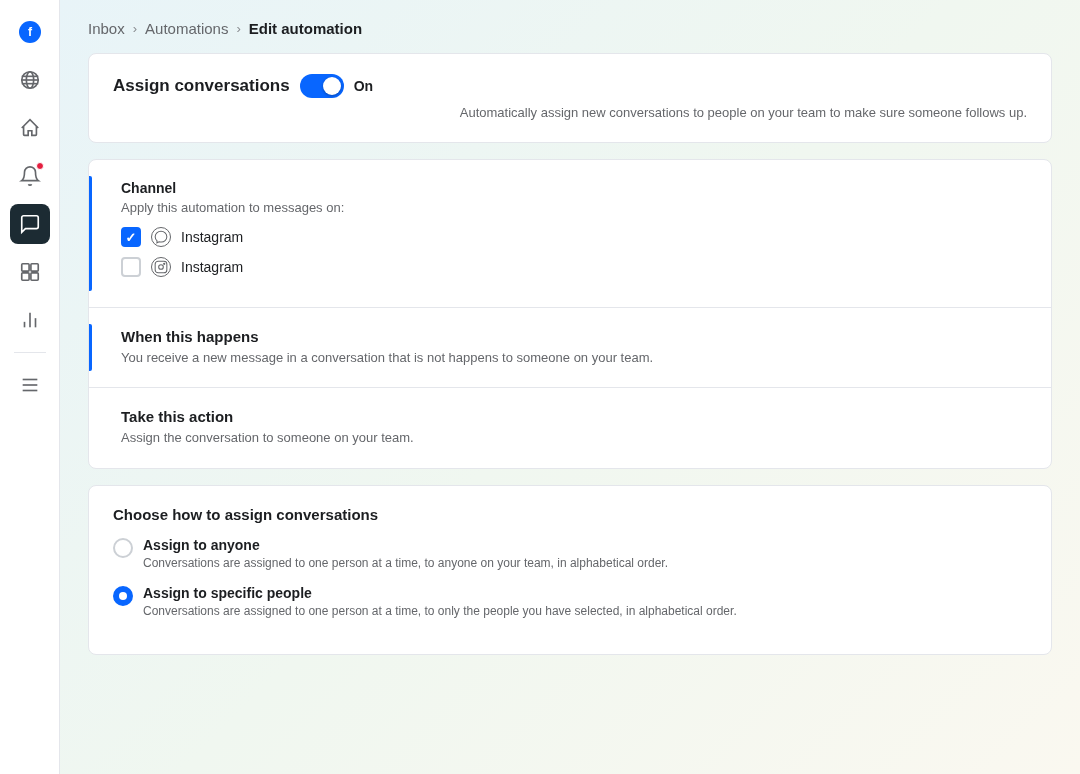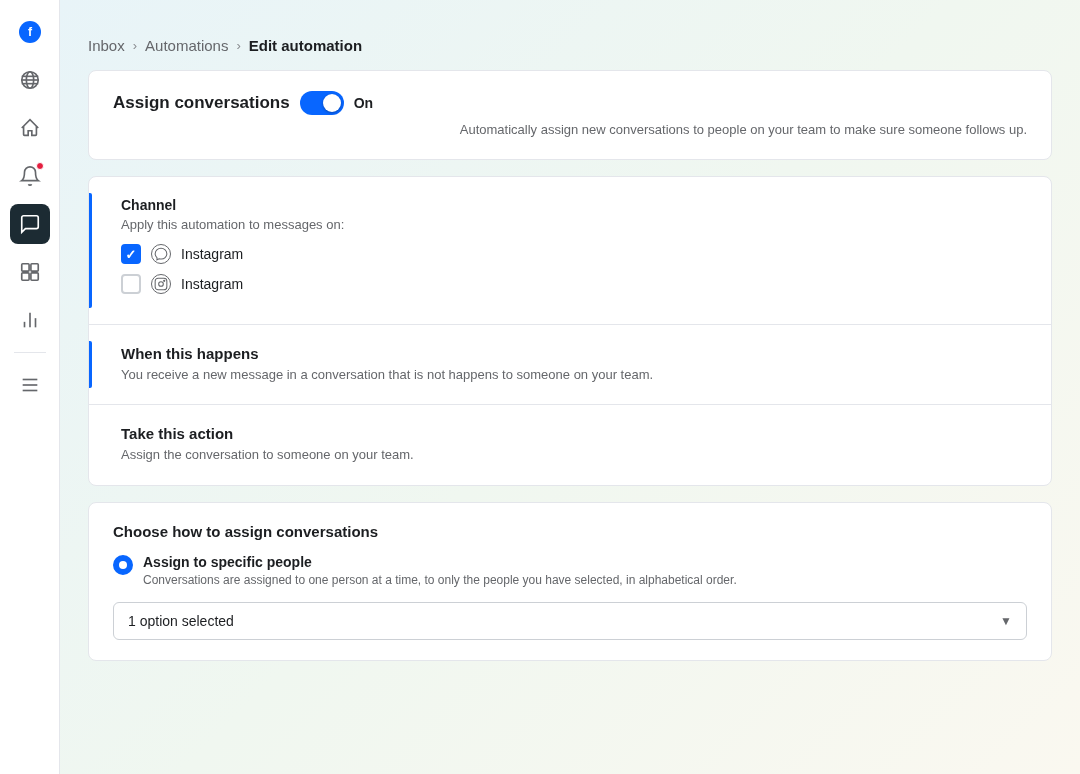--- a/index.html
+++ b/index.html
@@ -51,21 +51,21 @@
     .main {
       flex: 1;
       display: flex;
       flex-direction: column;
       overflow-y: auto;
       background: linear-gradient(135deg, #e8f4f8 0%, #f0f7f0 50%, #faf8f0 100%);
     }
 
     
     .breadcrumb {
-      padding: 37px 28px 16px;
+      padding: 20px 28px 16px;
       display: flex;
       align-items: center;
       gap: 8px;
       font-size: 15px;
       color: #65676b;
     }
     .breadcrumb-link {
       color: #65676b;
       cursor: pointer;
       text-decoration: none;
@@ -400,30 +400,33 @@
       <div style="padding-left: 8px;">
         <div class="when-title">Take this action</div>
         <div class="when-desc">Assign the conversation to someone on your team.</div>
       </div>
     </div>
   </div>
 
   <div class="choose-section">
     <div class="choose-title">Choose how to assign conversations</div>
 
+    <div class="radio-item">
+      <div class="radio-outer"></div>
+      <div class="radio-content">
+        <div class="radio-label">Assign to anyone</div>
+        <div class="radio-desc">Conversations are assigned to one person at a time, to anyone on your team, in alphabetical order.</div>
+      </div>
+    </div>
 
     <div class="radio-item">
       <div class="radio-outer selected">
         <div class="radio-inner"></div>
       </div>
       <div class="radio-content">
         <div class="radio-label">Assign to specific people</div>
         <div class="radio-desc">Conversations are assigned to one person at a time, to only the people you have selected, in alphabetical order.</div>
       </div>
     </div>
 
-    <div class="dropdown">
-      <span class="dropdown-text">1 option selected</span>
-      <span class="dropdown-arrow">▼</span>
-    </div>
   </div>
 
 </div>
 
 </body></html>

